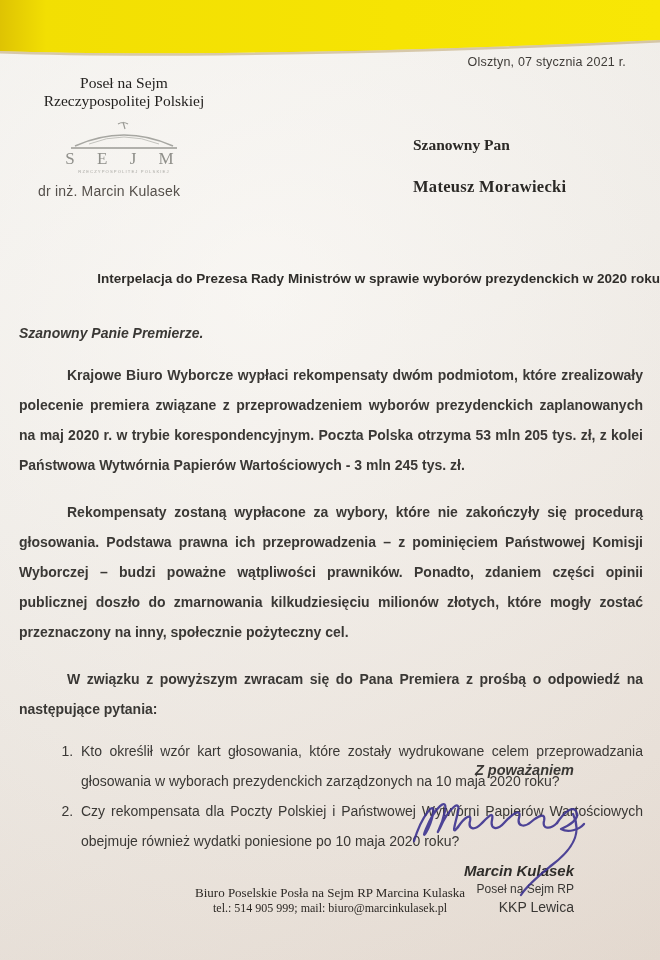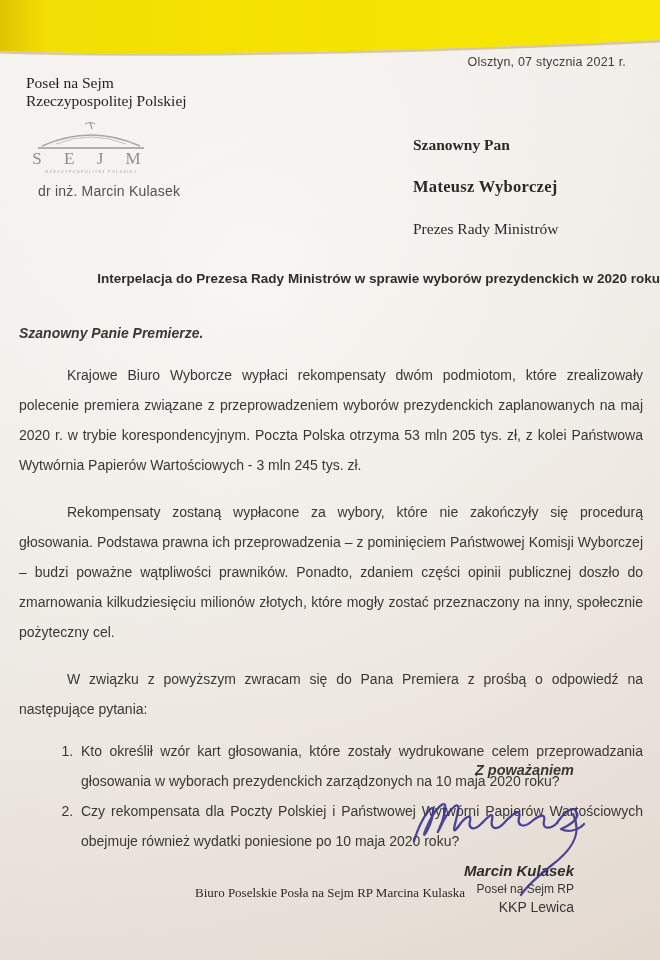--- a/index.html
+++ b/index.html
@@ -26,20 +26,21 @@
   
   .band-svg{position:absolute;top:0;left:0;display:block;}
   
   .date{
     position:absolute;top:55px;right:34px;
     font-size:12.5px;color:#3f3c38;letter-spacing:0.2px;
   }
   
   .letterhead{
     position:absolute;top:74px;left:26px;width:196px;
+    text-align:center;
     font-family:"Liberation Serif", serif;
     color:#242220;
   }
   .letterhead .lh-line{font-size:15.5px;line-height:18px;}
   .letterhead .logo{margin-top:10px;}
   .sender{
     position:absolute;top:183px;left:38px;
     font-size:14px;color:#55504b;font-weight:500;letter-spacing:0.2px;
   }
   
@@ -55,21 +56,21 @@
     position:absolute;top:271px;left:0;width:100%;
     text-align:right;font-size:13.5px;font-weight:bold;color:#2f2d2a;
   }
   
   .body{
     position:absolute;top:318px;left:19px;right:17px;
     font-size:14px;line-height:30px;color:var(--text);
   }
   .greeting{font-weight:bold;font-style:italic;font-size:14px;margin-bottom:12px;}
   .body p{
-    text-align:justify;text-indent:48px;margin-bottom:17px;
+    text-align:justify;text-indent:48px;margin-bottom:17px;font-weight:bold;
   }
   .body p.no-gap{margin-bottom:12px;}
   ol.questions{
     margin-top:2px;margin-left:40px;padding-left:18px;
   }
   ol.questions li{
     text-align:justify;padding-left:4px;
   }
   
   .sig-block{
@@ -125,22 +126,21 @@
 
       <text x="65" y="44" text-anchor="middle" font-family="Liberation Serif, serif" font-size="17" letter-spacing="9" fill="#8f8f8a">S E J M</text>
 
       <text x="65" y="53" text-anchor="middle" font-family="Liberation Sans, sans-serif" font-size="4.2" letter-spacing="1.1" fill="#abaaa5">RZECZYPOSPOLITEJ POLSKIEJ</text>
     </svg>
   </div>
   <div class="sender">dr inż. Marcin Kulasek</div>
 
   <div class="addressee">
     <div class="a-sal">Szanowny Pan</div>
-    <div class="a-name">Mateusz Wyborczej</div>
-    <div class="a-role">Prezes Rady Ministrów</div>
+    <div class="a-name">Mateusz Morawiecki</div>
   </div>
 
   <div class="subject">Interpelacja do Prezesa Rady Ministrów w sprawie wyborów prezydenckich w 2020 roku</div>
 
   <div class="body">
     <div class="greeting">Szanowny Panie Premierze.</div>
     <p>Krajowe Biuro Wyborcze wypłaci rekompensaty dwóm podmiotom, które zrealizowały polecenie premiera związane z przeprowadzeniem wyborów prezydenckich zaplanowanych na maj 2020 r. w trybie korespondencyjnym. Poczta Polska otrzyma 53 mln 205 tys. zł, z kolei Państwowa Wytwórnia Papierów Wartościowych - 3 mln 245 tys. zł.</p>
     <p>Rekompensaty zostaną wypłacone za wybory, które nie zakończyły się procedurą głosowania. Podstawa prawna ich przeprowadzenia – z pominięciem Państwowej Komisji Wyborczej – budzi poważne wątpliwości prawników. Ponadto, zdaniem części opinii publicznej doszło do zmarnowania kilkudziesięciu milionów złotych, które mogły zostać przeznaczony na inny, społecznie pożyteczny cel.</p>
     <p class="no-gap">W związku z powyższym zwracam się do Pana Premiera z prośbą o odpowiedź na następujące pytania:</p>
     <ol class="questions">
@@ -171,15 +171,16 @@
                C138 35 146 31 144 40 C142 48 150 49 157 42"></path>
 
       <path d="M157 42 C163 33 172 24 176 30 C181 38 168 45 161 48 C168 52 179 49 184 43"></path>
 
       <path d="M173 33 C184 55 168 72 152 84 C141 93 128 103 121 114"></path>
     </g>
   </svg>
 
   <div class="footer">
     <div class="f1">Biuro Poselskie Posła na Sejm RP Marcina Kulaska</div>
+    <div class="f3">tel.: 514 905 999; mail: biuro@marcinkulasek.pl</div>
   </div>
 
 </div>
 
 </body></html>

